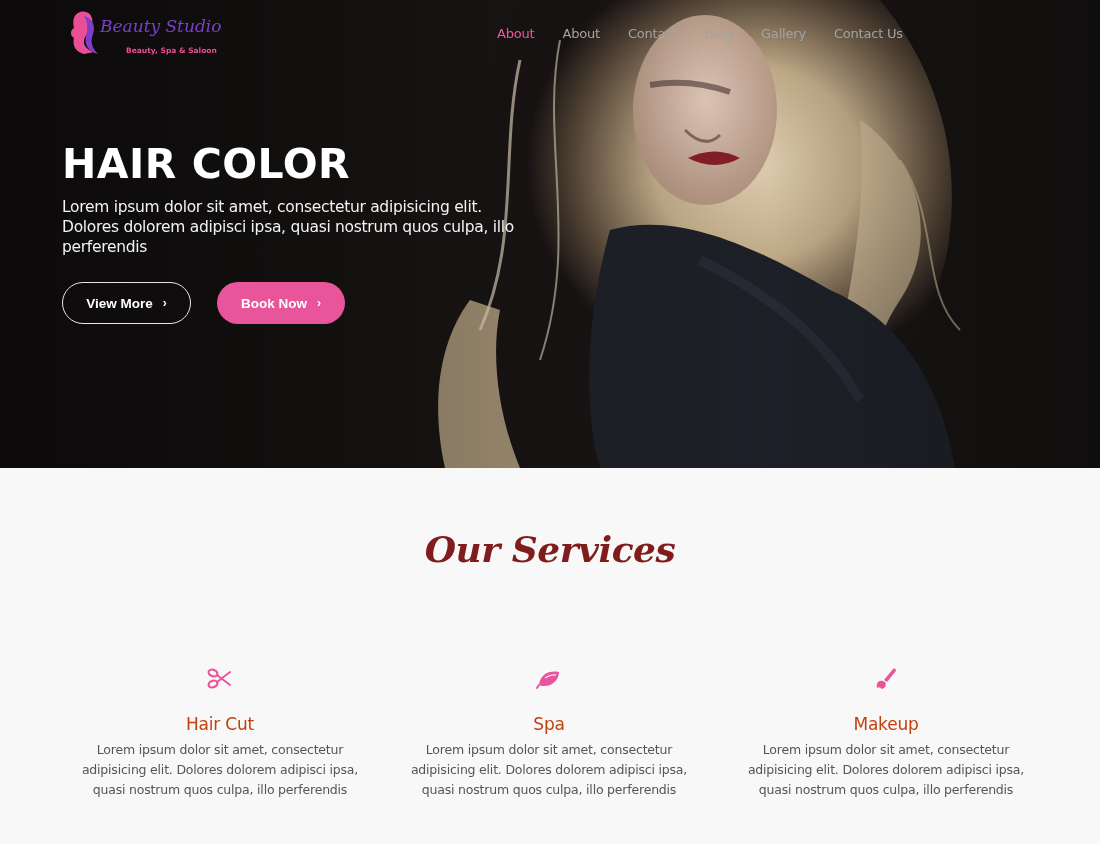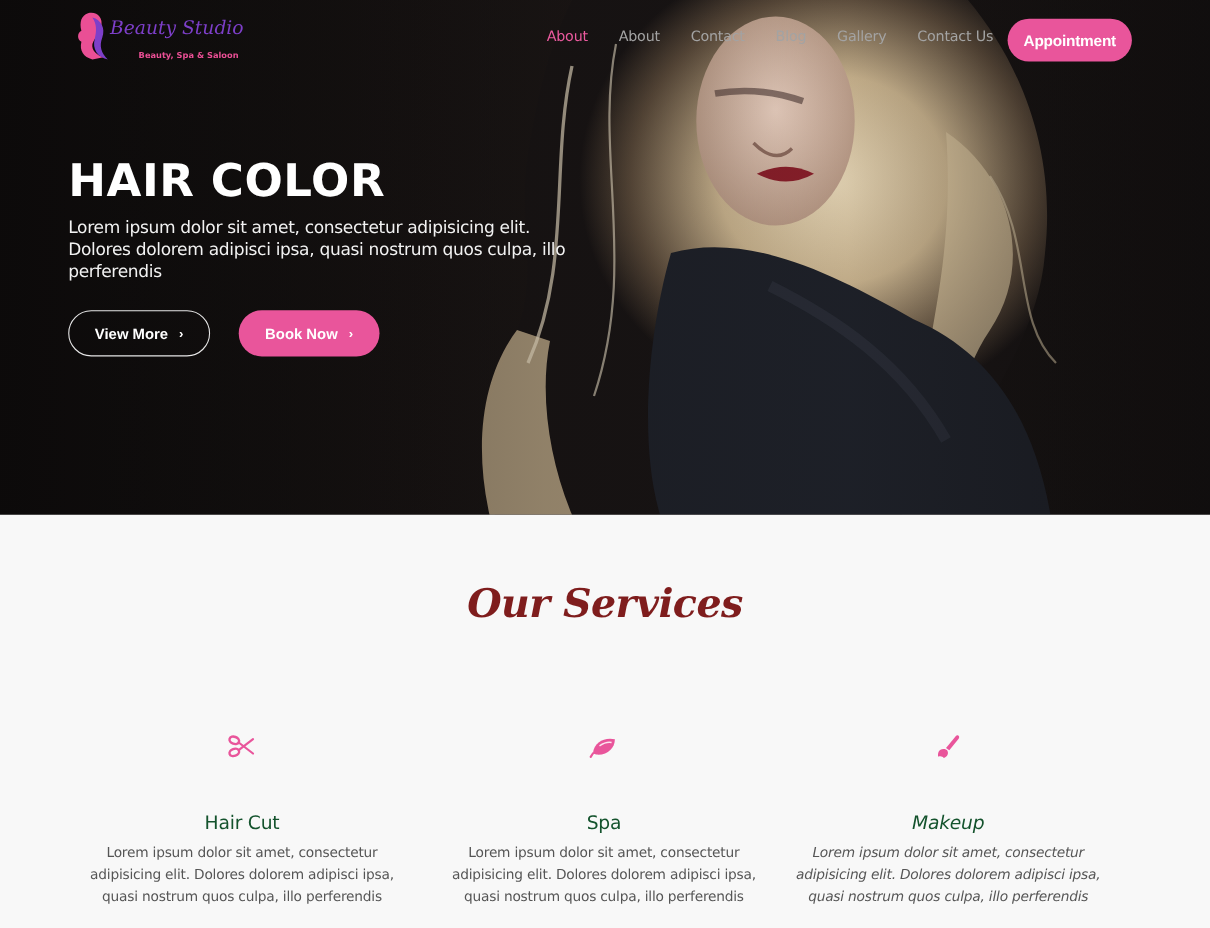--- a/index.html
+++ b/index.html
@@ -25,21 +25,21 @@
   .hero-text { margin-top: 7px; font-size: 15.5px; line-height: 20px; color: #f2f2f2; letter-spacing: -0.3px; width: 470px; }
   .hero-btns { position: absolute; left: 0; top: 144px; display: flex; gap: 26px; }
   .btn-outline { width: 129px; height: 42px; border-radius: 21px; border: 1.5px solid #e6e6e6; background: transparent; color: #fff; font-size: 13.5px; font-weight: bold; display: flex; align-items: center; justify-content: center; gap: 10px; }
   .btn-pink { width: 128px; height: 42px; border-radius: 21px; border: none; background: #e9559b; color: #fff; font-size: 13.5px; font-weight: bold; display: flex; align-items: center; justify-content: center; gap: 10px; }
   .chev { font-size: 12px; font-weight: bold; }
 
   .services { position: relative; width: 1100px; height: 376px; background: #f8f8f8; }
   .services-title { position: absolute; left: 0; width: 1100px; top: 60px; text-align: center; font-family: "DejaVu Serif", "Liberation Serif", serif; font-style: italic; font-size: 36px; color: #7f1d1d; letter-spacing: -0.5px; }
   .service { position: absolute; top: 196px; width: 280px; text-align: center; }
   .service .icon { display: block; margin: 0 auto; width: 30px; height: 30px; }
-  .service-name { margin-top: 45px; font-size: 17px; color: #14532d; letter-spacing: -0.2px; }
+  .service-name { margin-top: 20px; font-size: 17px; color: #c2410c; letter-spacing: -0.2px; }
   .service-desc { margin-top: 6px; font-size: 12.5px; line-height: 20px; color: #555; letter-spacing: -0.2px; }
 </style>
 </head>
 <body>
 
 <section class="hero">
   <div class="hero-bg">
     <svg viewBox="0 0 1100 468" preserveAspectRatio="none">
       <defs>
         <radialGradient id="hairGlow" cx="0.62" cy="0.35" r="0.45">
@@ -89,21 +89,20 @@
       <span class="logo-sub">Beauty, Spa &amp; Saloon</span>
     </a>
     <nav class="nav-links">
       <a class="nav-link active">About</a>
       <a class="nav-link">About</a>
       <a class="nav-link">Contact</a>
       <a class="nav-link">Blog</a>
       <a class="nav-link">Gallery</a>
       <a class="nav-link">Contact Us</a>
     </nav>
-    <button class="appt-btn">Appointment</button>
   </header>
 
   <div class="hero-content">
     <h1 class="hero-title">HAIR COLOR</h1>
     <p class="hero-text">Lorem ipsum dolor sit amet, consectetur adipisicing elit. Dolores dolorem adipisci ipsa, quasi nostrum quos culpa, illo perferendis</p>
     <div class="hero-btns">
       <button class="btn-outline">
         <span>View More</span>
         <span class="chev">›</span>
       </button>
@@ -131,21 +130,21 @@
   <div class="service" style="left:409px;">
     <svg class="icon" viewBox="0 0 30 30">
       <path d="M5 21 C6 10 16 6 25 8 C25 16 18 23 8 22 Z" fill="#e9559b"></path>
       <path d="M11 14 Q17 10 22 11" stroke="#fff" stroke-width="1.3" fill="none" opacity="0.85"></path>
       <path d="M5 21 L3 24" stroke="#e9559b" stroke-width="2" stroke-linecap="round"></path>
     </svg>
     <div class="service-name">Spa</div>
     <p class="service-desc">Lorem ipsum dolor sit amet, consectetur adipisicing elit. Dolores dolorem adipisci ipsa, quasi nostrum quos culpa, illo perferendis</p>
   </div>
 
-  <div class="service" style="left:722px;font-style:italic;">
+  <div class="service" style="left:746px;">
     <svg class="icon" viewBox="0 0 30 30">
       <path d="M13 16 L22 5 C23.5 3.5 26 5.5 24.5 7.5 L16 18 Z" fill="#e9559b"></path>
       <path d="M12 17 C7 16 5 20 6 24 C8 23 10 24 11 25 C14 24 16 21 14 18 Z" fill="#e9559b"></path>
     </svg>
     <div class="service-name">Makeup</div>
     <p class="service-desc">Lorem ipsum dolor sit amet, consectetur adipisicing elit. Dolores dolorem adipisci ipsa, quasi nostrum quos culpa, illo perferendis</p>
   </div>
 </section>
 
 </body></html>

